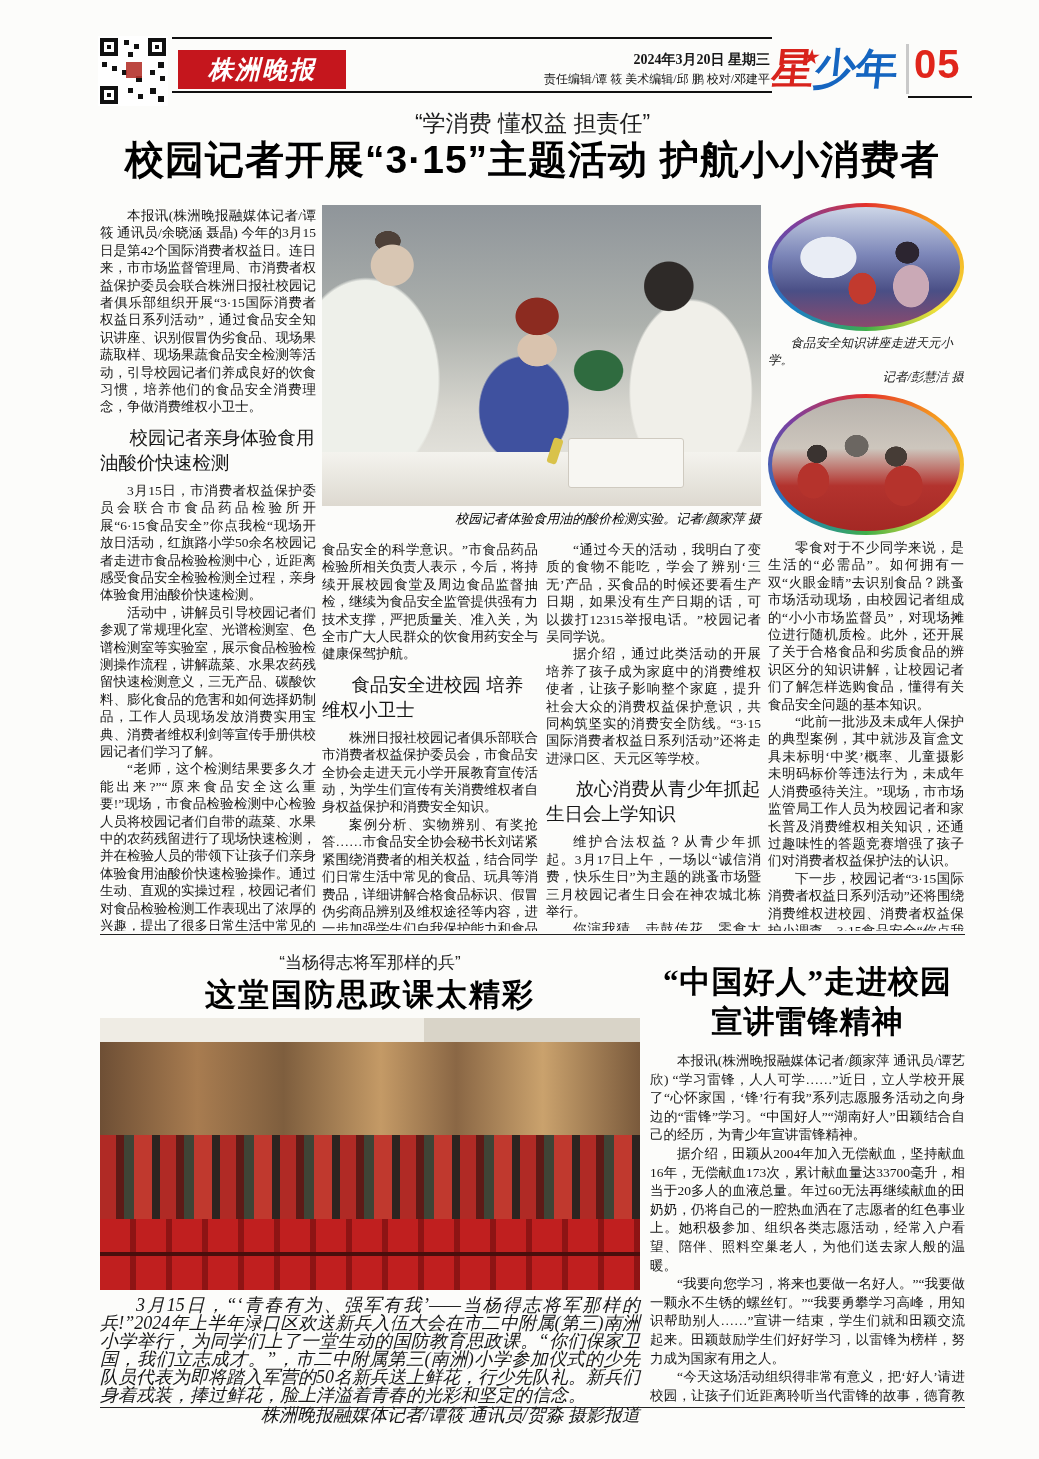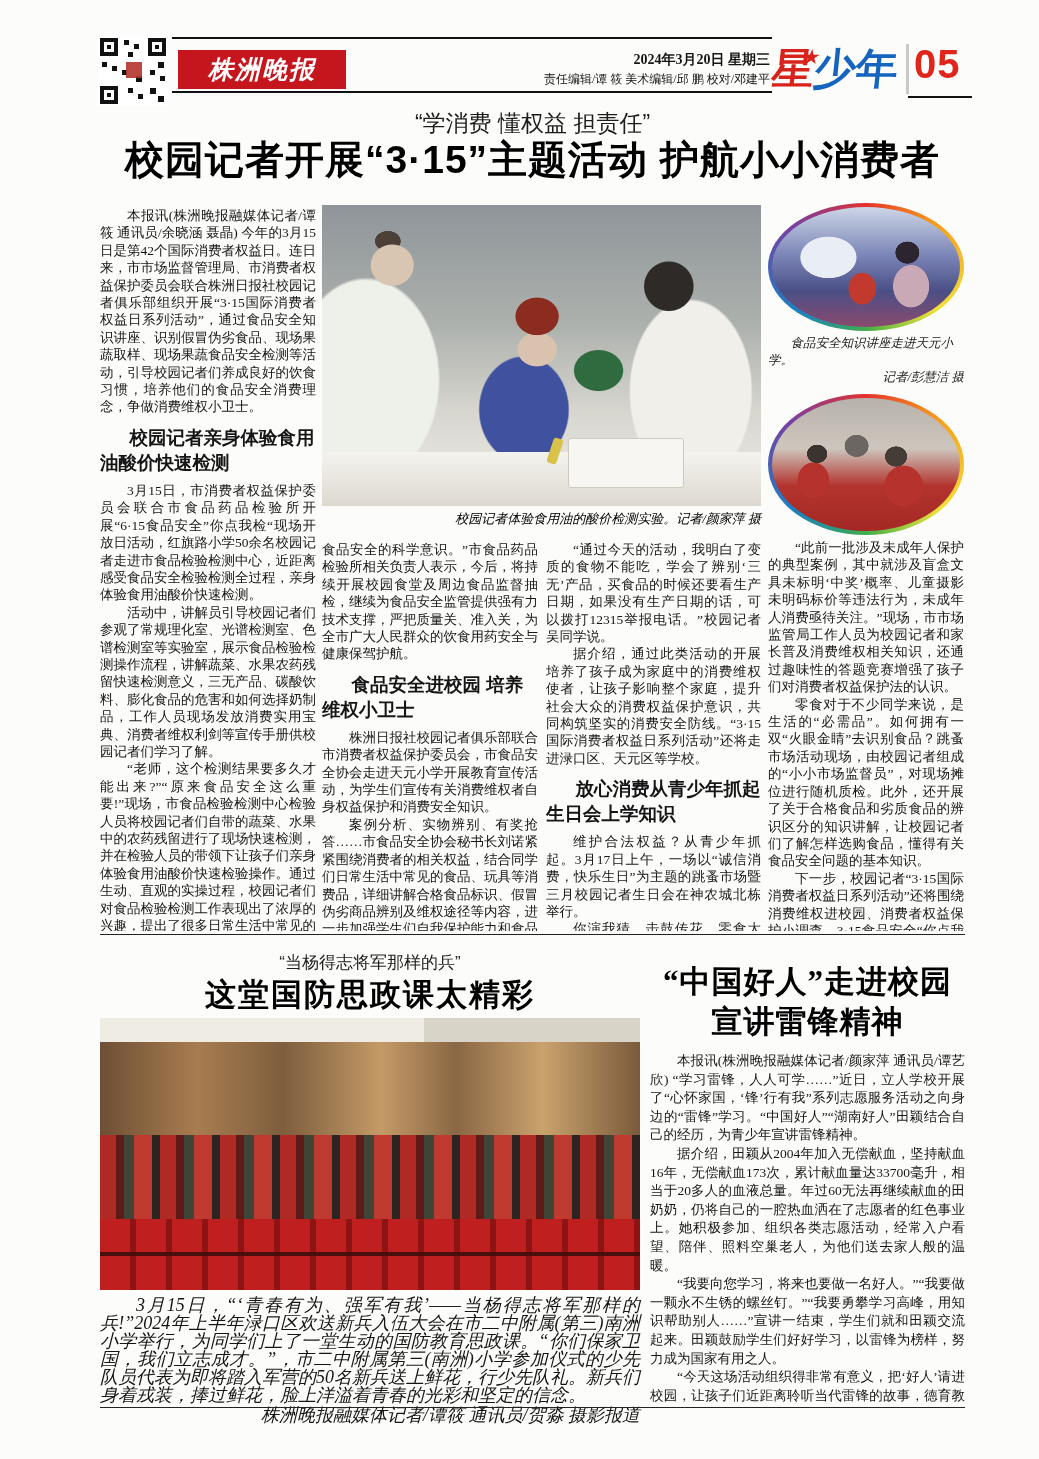--- a/index.html
+++ b/index.html
@@ -31,21 +31,21 @@
   
   .kicker{left:100px;top:108px;width:865px;text-align:center;font-size:23px;color:#1c1c1c;
      font-family:"Liberation Sans",sans-serif;}
   .headline{left:100px;top:133px;width:865px;text-align:center;font-size:39px;font-weight:900;
      letter-spacing:1px;font-family:"Liberation Sans",sans-serif;color:#000;}
 
   
   .col{overflow:hidden;}
   .col p{margin:0;text-indent:2em;text-align:justify;font-size:13.5px;line-height:17.4px;}
   .col p.cont{text-indent:0;}
-  .subhead{font-family:"Liberation Sans",sans-serif;font-weight:bold;font-size:18.5px;
+  .subhead{font-family:"Liberation Sans",sans-serif;font-weight:normal;font-size:18.5px;
      line-height:25px;margin:9px 0 7px;text-indent:1.6em;text-align:left;}
   .col1{left:100px;top:207px;width:216px;height:724px;}
   .col2{left:322px;top:541px;width:216px;height:390px;}
   .col3{left:546px;top:541px;width:215px;height:390px;}
   .col4{left:768px;top:539px;width:196px;height:392px;}
 
   
   .photo-main{left:322px;top:205px;width:439px;height:301px;overflow:hidden;
      background:
        radial-gradient(55px 55px at 79% 27%,#2e2a28 0 44%,transparent 46%),
@@ -215,22 +215,22 @@
     <div class="side-caption">
       <div class="l1">食品安全知识讲座走进天元小学。</div>
       <div class="l2">记者/彭慧洁 摄</div>
     </div>
     <div class="oval oval2">
       <div class="oval-inner"></div>
     </div>
 
   </div>
   <div class="abs col col4">
+    <p>零食对于不少同学来说，是生活的“必需品”。如何拥有一双“火眼金睛”去识别食品？跳蚤市场活动现场，由校园记者组成的“小小市场监督员”，对现场摊位进行随机质检。此外，还开展了关于合格食品和劣质食品的辨识区分的知识讲解，让校园记者们了解怎样选购食品，懂得有关食品安全问题的基本知识。</p>
     <p>“此前一批涉及未成年人保护的典型案例，其中就涉及盲盒文具未标明‘中奖’概率、儿童摄影未明码标价等违法行为，未成年人消费亟待关注。”现场，市市场监管局工作人员为校园记者和家长普及消费维权相关知识，还通过趣味性的答题竞赛增强了孩子们对消费者权益保护法的认识。</p>
-    <p>零食对于不少同学来说，是生活的“必需品”。如何拥有一双“火眼金睛”去识别食品？跳蚤市场活动现场，由校园记者组成的“小小市场监督员”，对现场摊位进行随机质检。此外，还开展了关于合格食品和劣质食品的辨识区分的知识讲解，让校园记者们了解怎样选购食品，懂得有关食品安全问题的基本知识。</p>
     <p>下一步，校园记者“3·15国际消费者权益日系列活动”还将围绕消费维权进校园、消费者权益保护小调查、3·15食品安全“你点我检”、模拟法庭、主题征文等活动开展。</p>
   </div>
 
   <div class="abs rule-thin mid-rule"></div>
 
   <div class="abs bl-kicker">“当杨得志将军那样的兵”</div>
   <div class="abs bl-headline">这堂国防思政课太精彩</div>
   <div class="abs photo-bottom">
     <div class="pb-ceiling"></div>
     <div class="pb-wall"></div>

